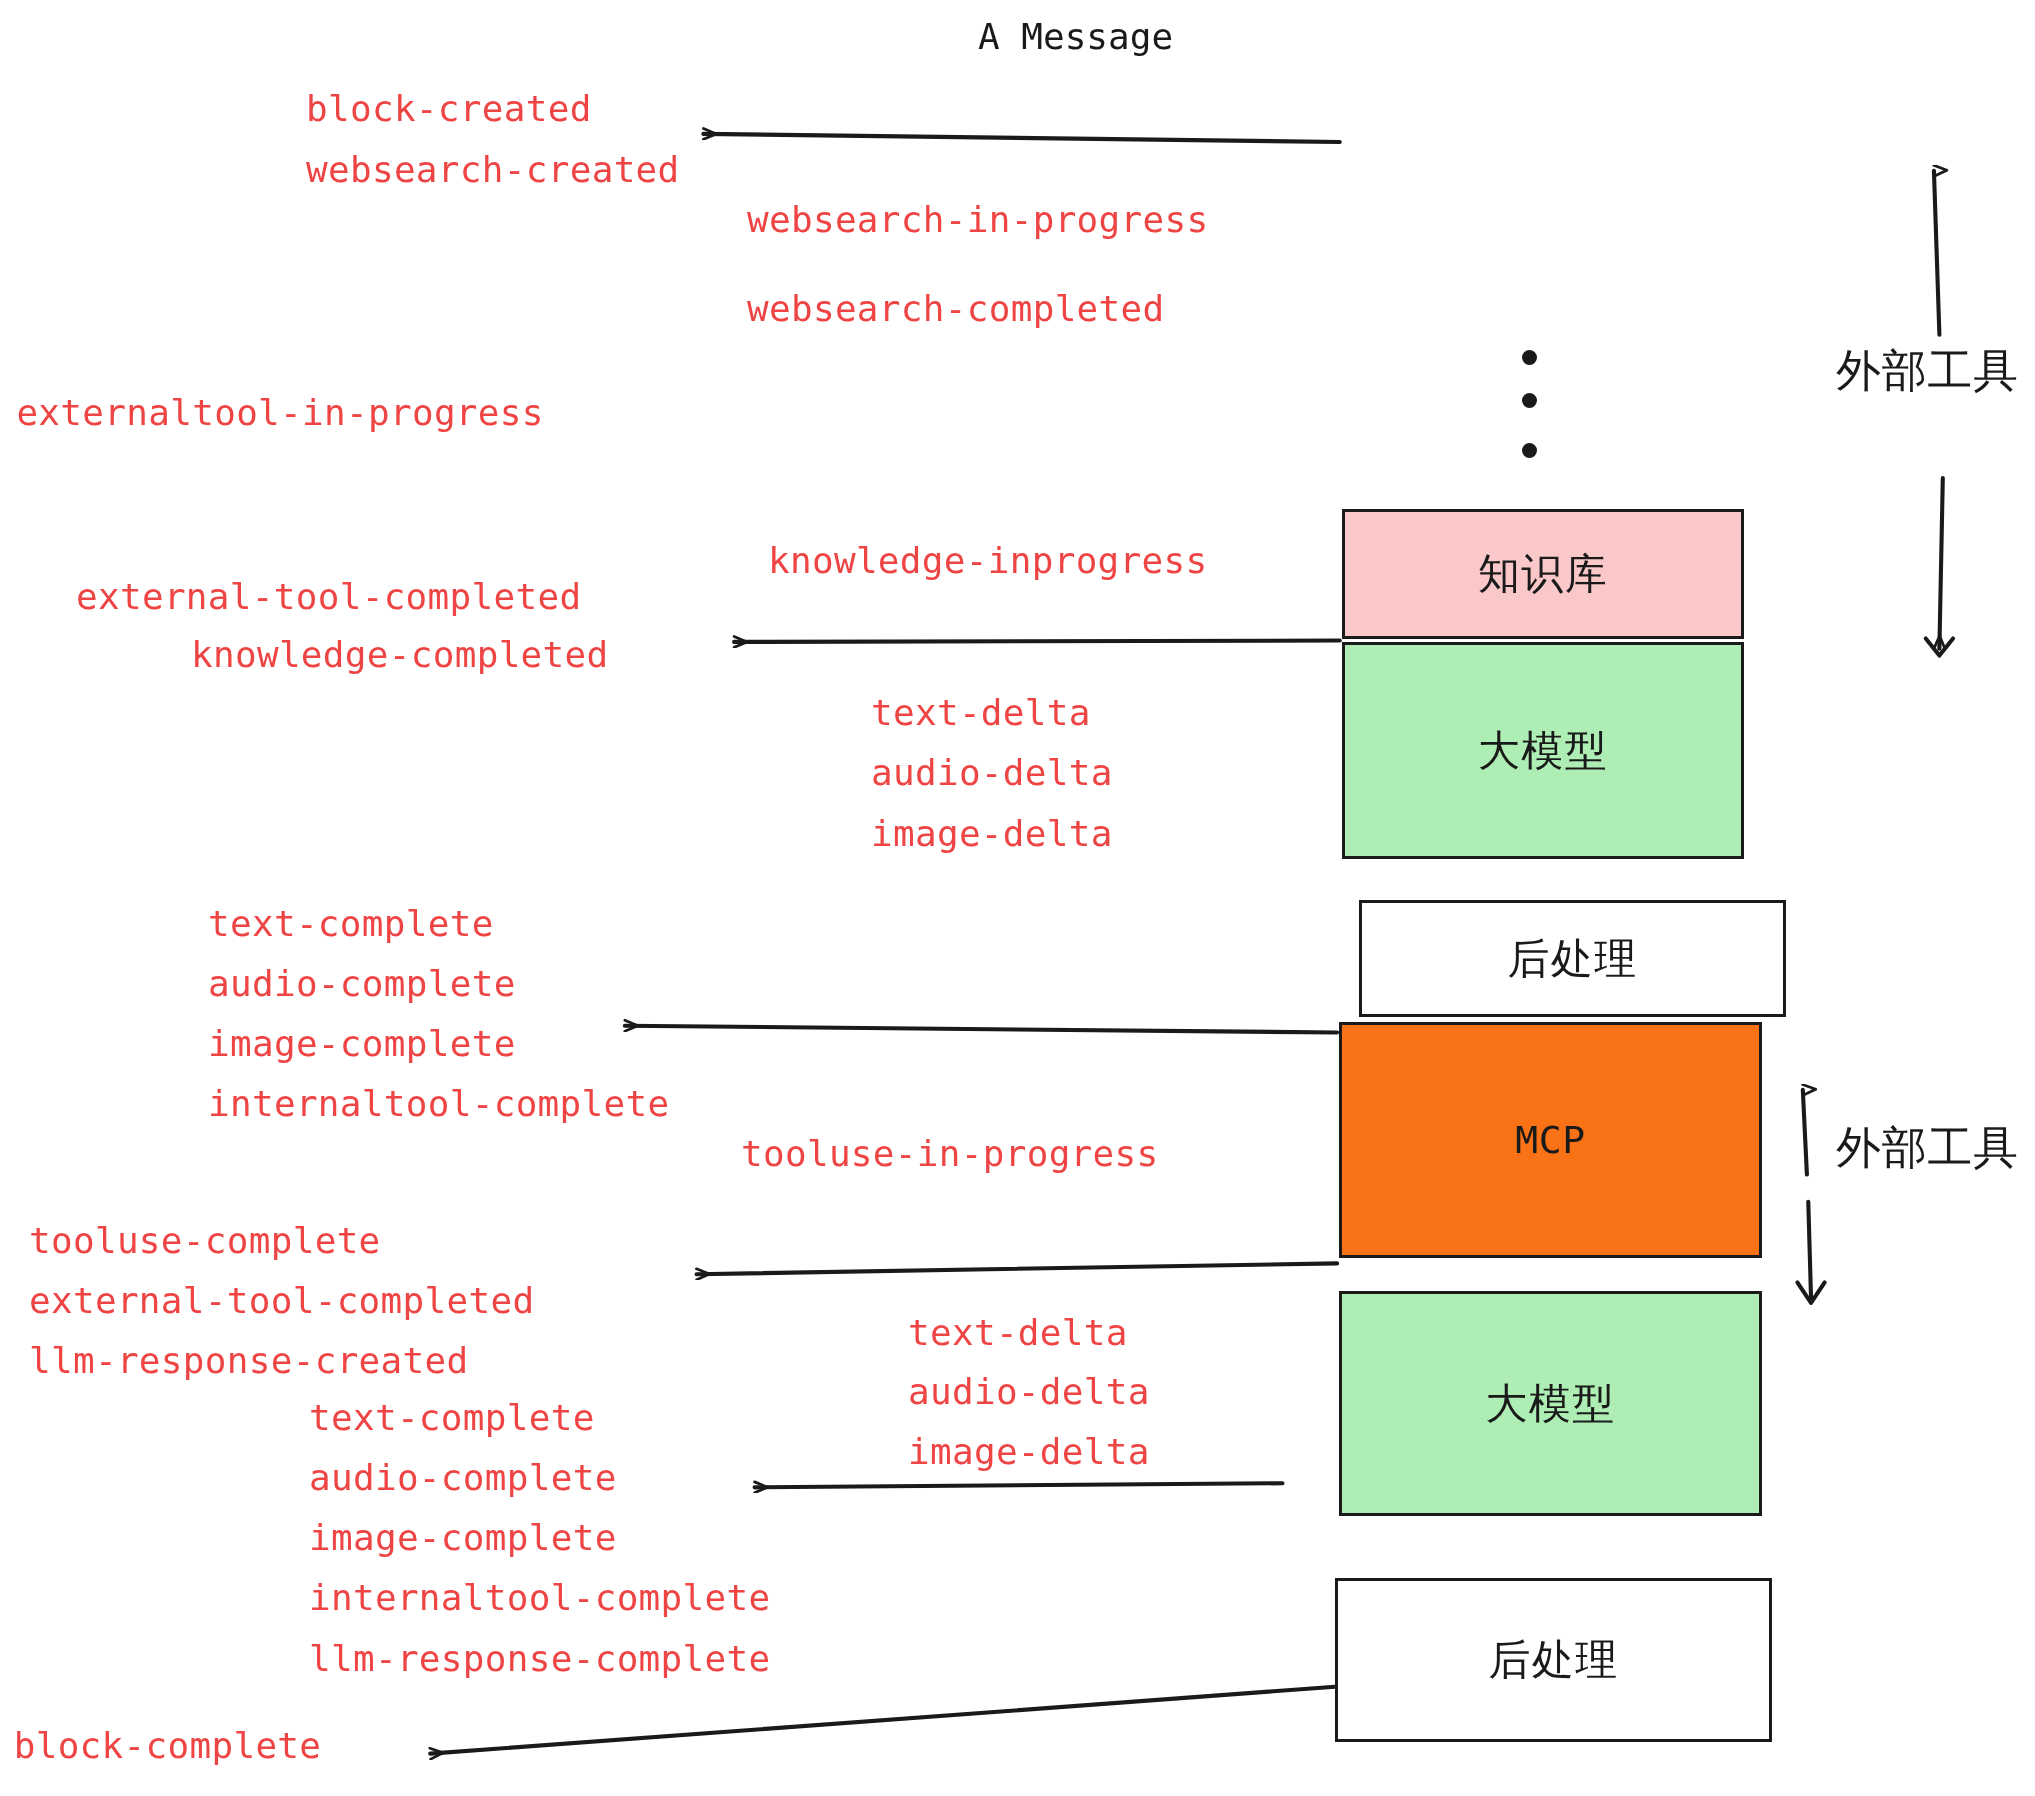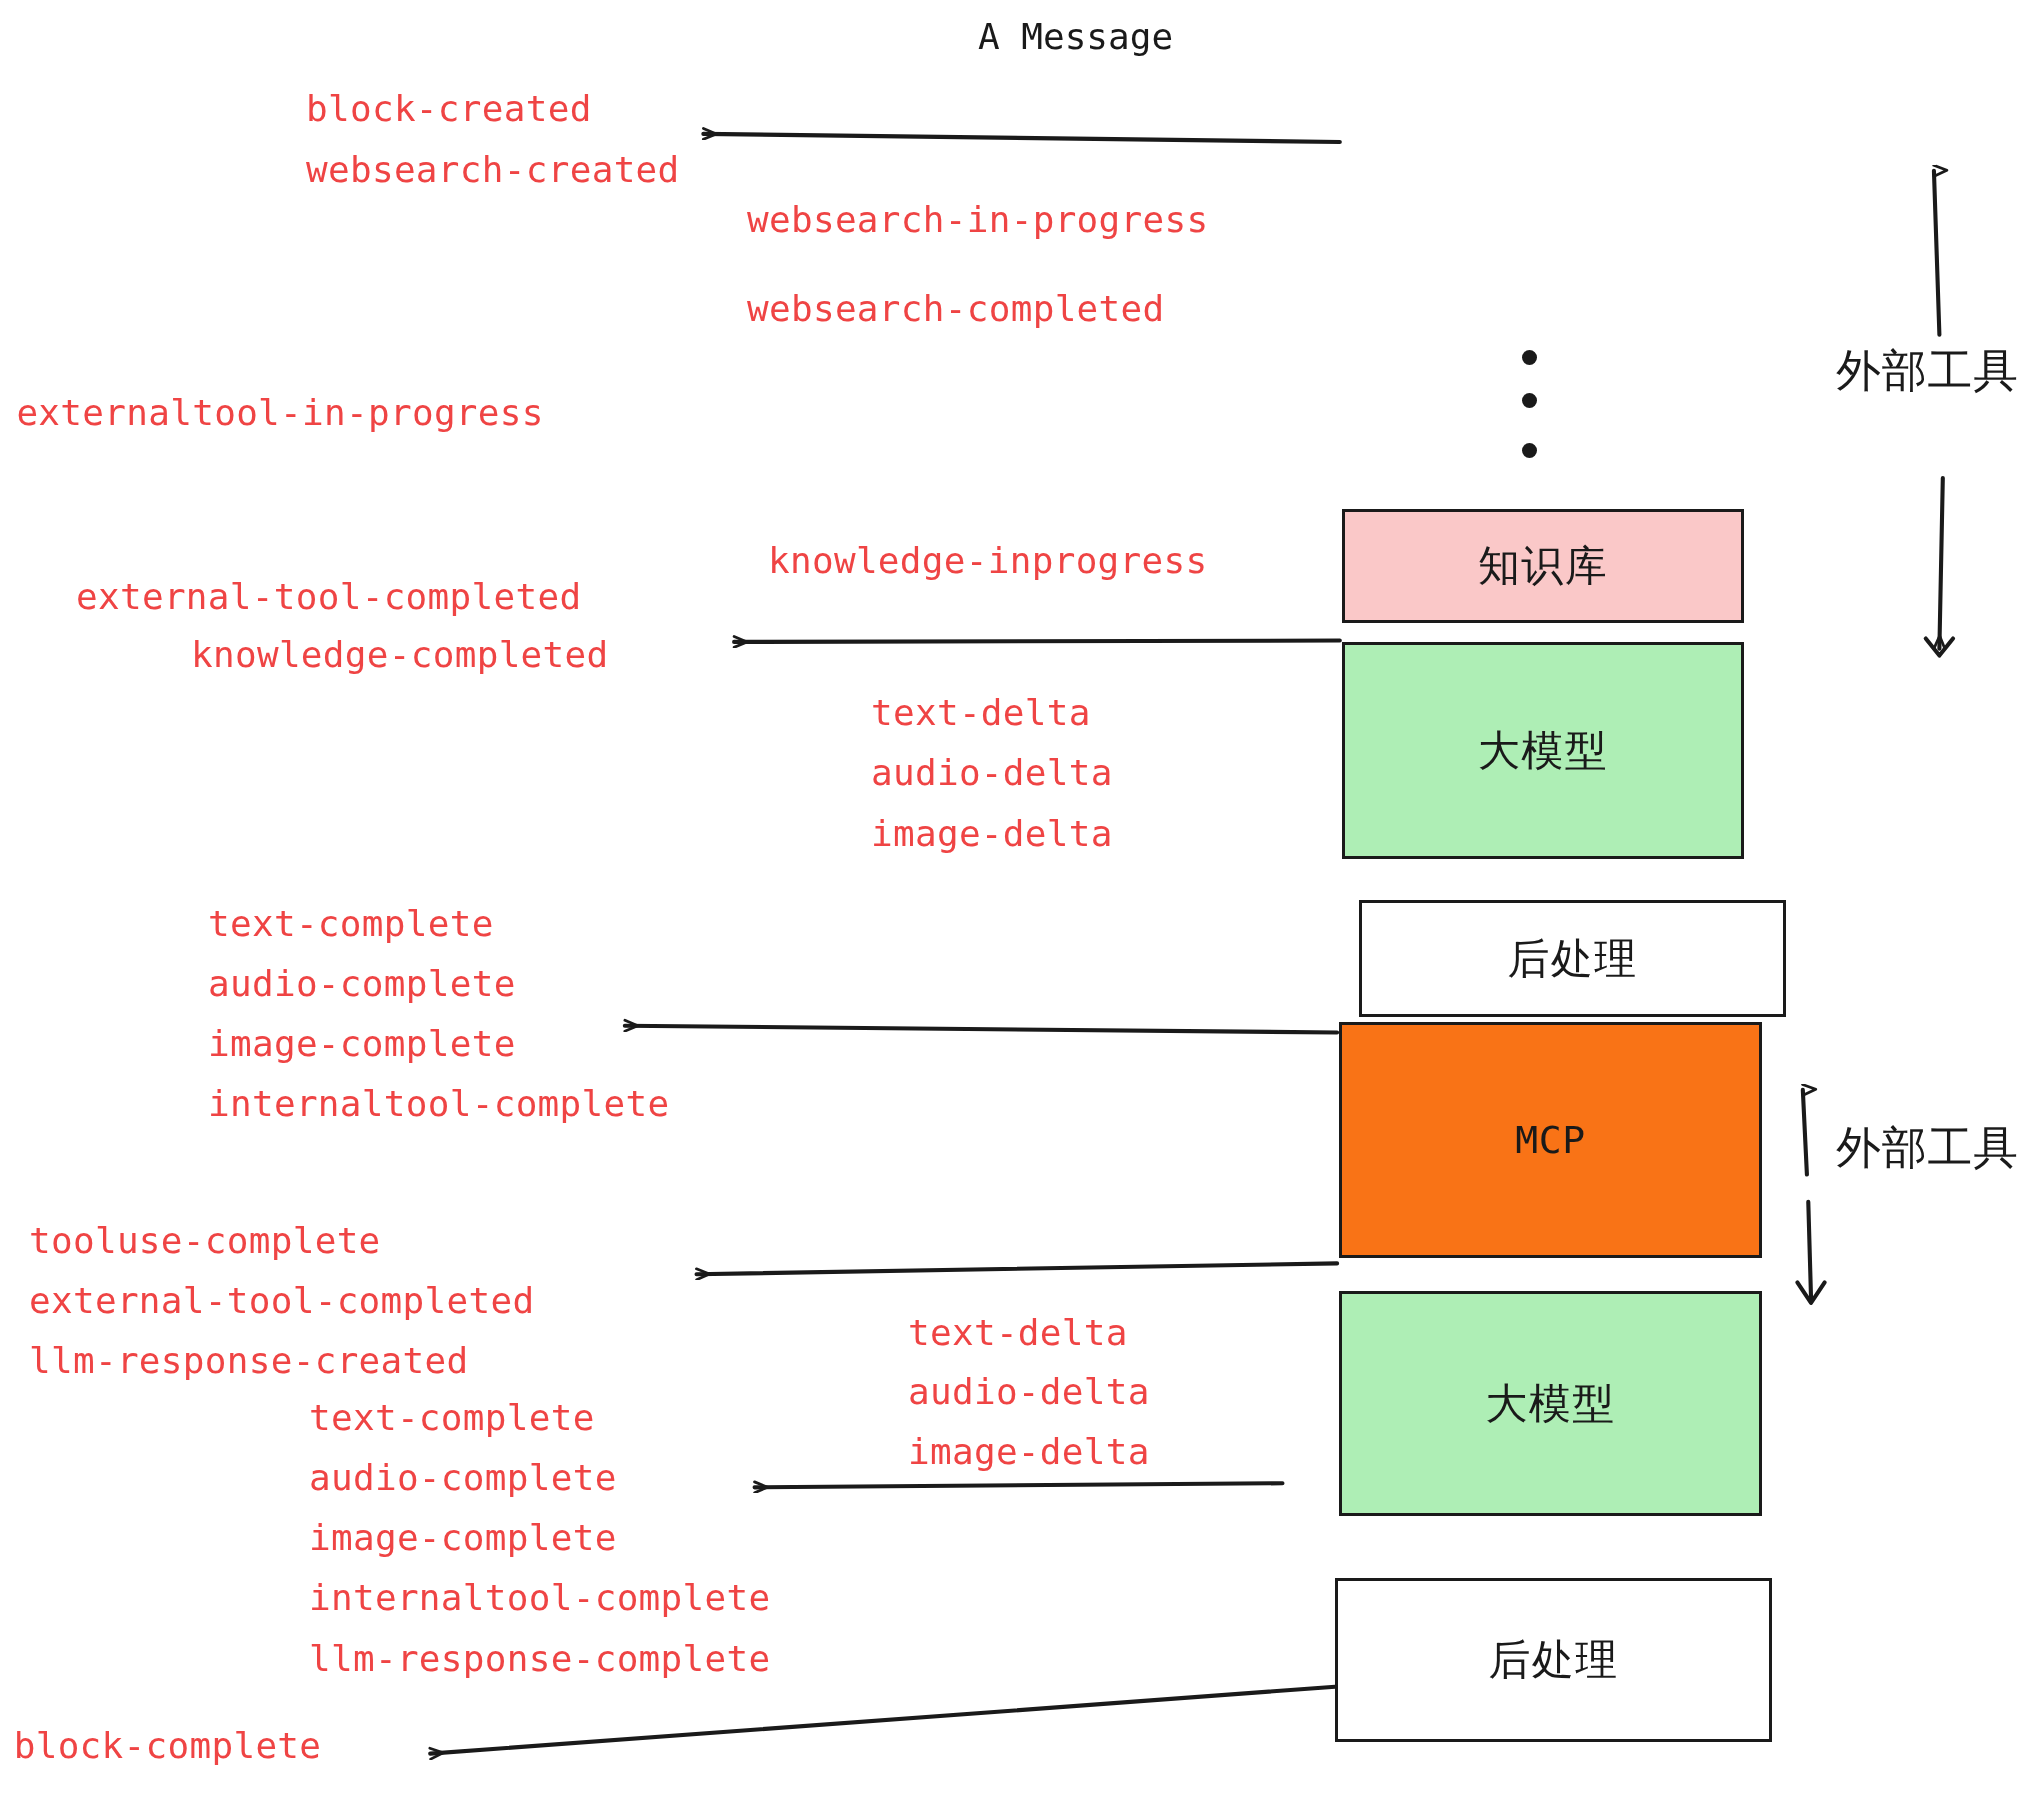--- a/index.html
+++ b/index.html
@@ -97,38 +97,39 @@
   <div class="evt" style="left:191px;  top:637px;">knowledge-completed</div>
 
   <div class="evt" style="left:871px; top:695px;">text-delta</div>
   <div class="evt" style="left:871px; top:755px;">audio-delta</div>
   <div class="evt" style="left:871px; top:816px;">image-delta</div>
 
   <div class="evt" style="left:208px;  top:906px;">text-complete</div>
   <div class="evt" style="left:208px;  top:966px;">audio-complete</div>
   <div class="evt" style="left:208px;  top:1026px;">image-complete</div>
   <div class="evt" style="left:208px;  top:1086px;">internaltool-complete</div>
+  <div class="evt" style="left:741px; top:1136px;">tooluse-in-progress</div>
 
   <div class="evt" style="left:29px;   top:1223px;">tooluse-complete</div>
   <div class="evt" style="left:29px;   top:1283px;">external-tool-completed</div>
   <div class="evt" style="left:29px;   top:1343px;">llm-response-created</div>
 
   <div class="evt" style="left:908px; top:1315px;">text-delta</div>
   <div class="evt" style="left:908px; top:1374px;">audio-delta</div>
   <div class="evt" style="left:908px; top:1434px;">image-delta</div>
 
   <div class="evt" style="left:309px;  top:1400px;">text-complete</div>
   <div class="evt" style="left:309px;  top:1460px;">audio-complete</div>
   <div class="evt" style="left:309px;  top:1520px;">image-complete</div>
   <div class="evt" style="left:309px;  top:1580px;">internaltool-complete</div>
   <div class="evt" style="left:309px;  top:1641px;">llm-response-complete</div>
   <div class="evt" style="left:13.7px;   top:1728px;">block-complete</div>
 
 
-  <div class="box pink" style="left:1342px; top:509px;  width:402px; height:114px;">
+  <div class="box pink" style="left:1342px; top:509px;  width:402px; height:130px;">
     <span>知识库</span>
   </div>
 
   <div class="box green" style="left:1342px; top:642px;  width:402px; height:217px;">
     <span>大模型</span>
   </div>
 
   <div class="box white" style="left:1359px; top:900px; width:427px; height:117px;">
     <span>后处理</span>
   </div>

